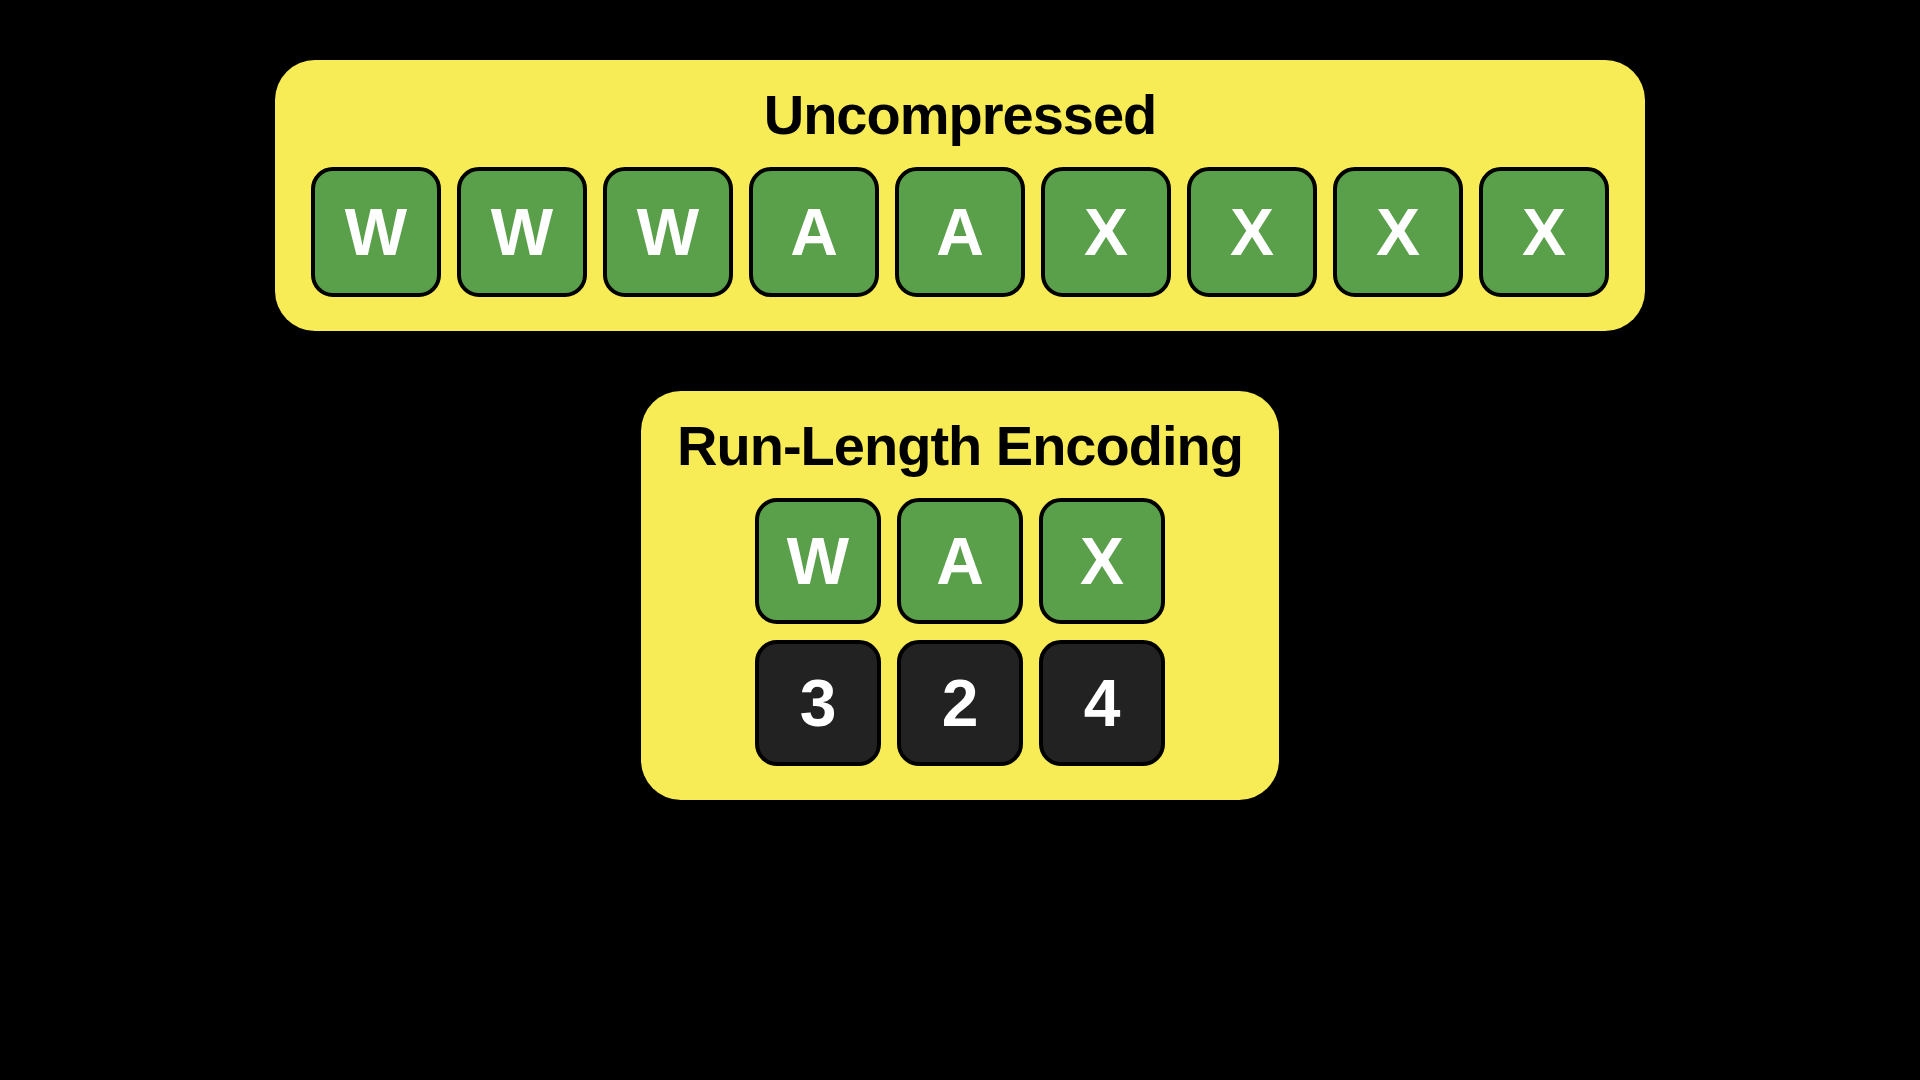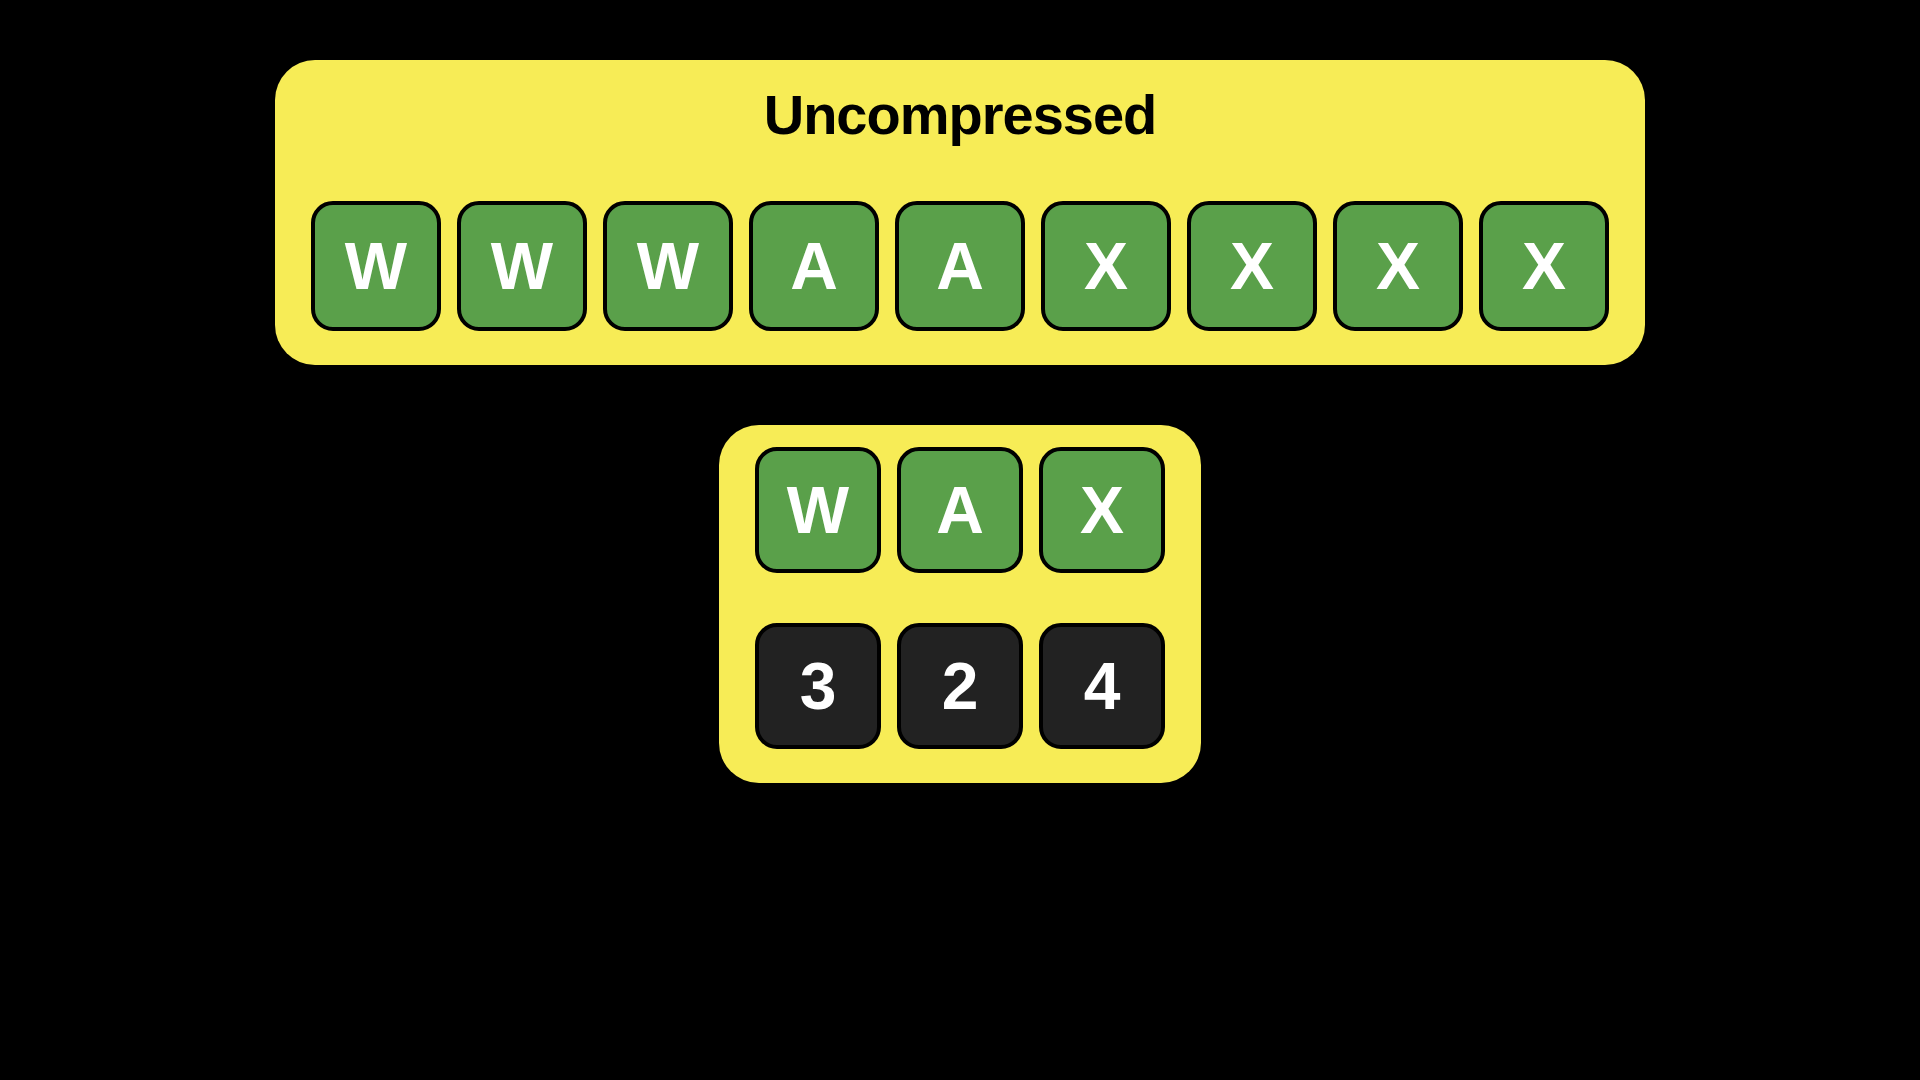--- a/index.html
+++ b/index.html
@@ -1,15 +1,15 @@
 <!DOCTYPE html>
 <html><head>
 <meta charset="utf-8">
 <style>
-  * { box-sizing: border-box; margin: 0; padding: 0; gap: 34px; }
+  * { box-sizing: border-box; margin: 0; padding: 0; }
   html, body { width: 100%; height: 100%; }
   body {
     background: #000000;
     font-family: "Helvetica Neue", Helvetica, Arial, sans-serif;
     display: flex;
     flex-direction: column;
     align-items: center;
     justify-content: flex-start;
     padding-top: 60px;
     gap: 60px;
@@ -62,20 +62,21 @@
     <div class="tile tile-char">A</div>
     <div class="tile tile-char">A</div>
     <div class="tile tile-char">X</div>
     <div class="tile tile-char">X</div>
     <div class="tile tile-char">X</div>
     <div class="tile tile-char">X</div>
   </div>
 </div>
 
 <div class="panel panel-rle">
+  <div class="panel-title">Run-Length Encoding</div>
   <div class="row">
     <div class="tile tile-char">W</div>
     <div class="tile tile-char">A</div>
     <div class="tile tile-char">X</div>
   </div>
   <div class="row">
     <div class="tile tile-count">3</div>
     <div class="tile tile-count">2</div>
     <div class="tile tile-count">4</div>
   </div>

